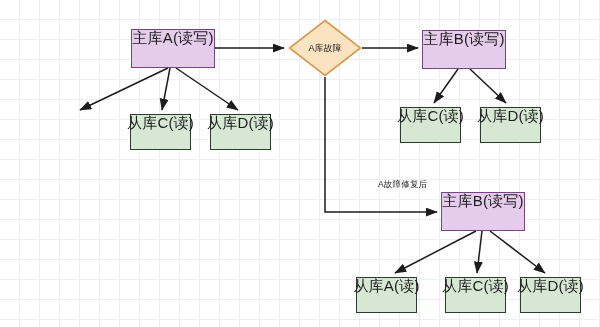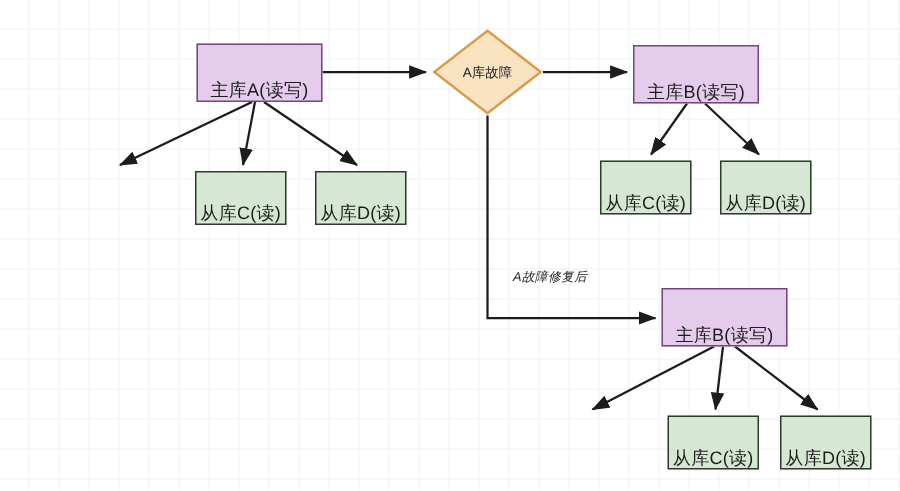--- a/index.html
+++ b/index.html
@@ -28,23 +28,23 @@
     position: absolute;
     left: 0;
     top: 0;
     width: 600px;
     height: 327px;
   }
   .node {
     position: absolute;
     box-sizing: border-box;
     display: flex;
-    align-items: flex-end;
+    align-items: flex-start;
     justify-content: center;
-    font-size: 12px;
+    font-size: 15px;
     line-height: 1.1;
     color: #1c1c1c;
     text-align: center;
     white-space: nowrap;
     letter-spacing: 0.2px;
   }
   .node-master {
     background: #e6ccec;
     border: 1.6px solid #74457f;
   }
@@ -136,25 +136,28 @@
   </div>
 
   <div class="node node-slave" style="left:480px; top:107px; width:61px; height:36px;">
     <span>从库D(读)</span>
   </div>
 
   <div class="node node-master" style="left:441px; top:192px; width:84px; height:39px;">
     <span>主库B(读写)</span>
   </div>
 
+  <div class="node node-slave" style="left:356px; top:277px; width:61px; height:36px;">
+    <span>从库A(读)</span>
+  </div>
 
   <div class="node node-slave" style="left:445px; top:277px; width:61px; height:36px;">
     <span>从库C(读)</span>
   </div>
 
   <div class="node node-slave" style="left:520px; top:277px; width:61px; height:36px;">
     <span>从库D(读)</span>
   </div>
 
 
-  <div class="edge-label" style="left:342px; top:179px;font-style:italic;">A故障修复后</div>
+  <div class="edge-label" style="left:378px; top:179px;">A故障修复后</div>
 
 </div>
 
 </body></html>

